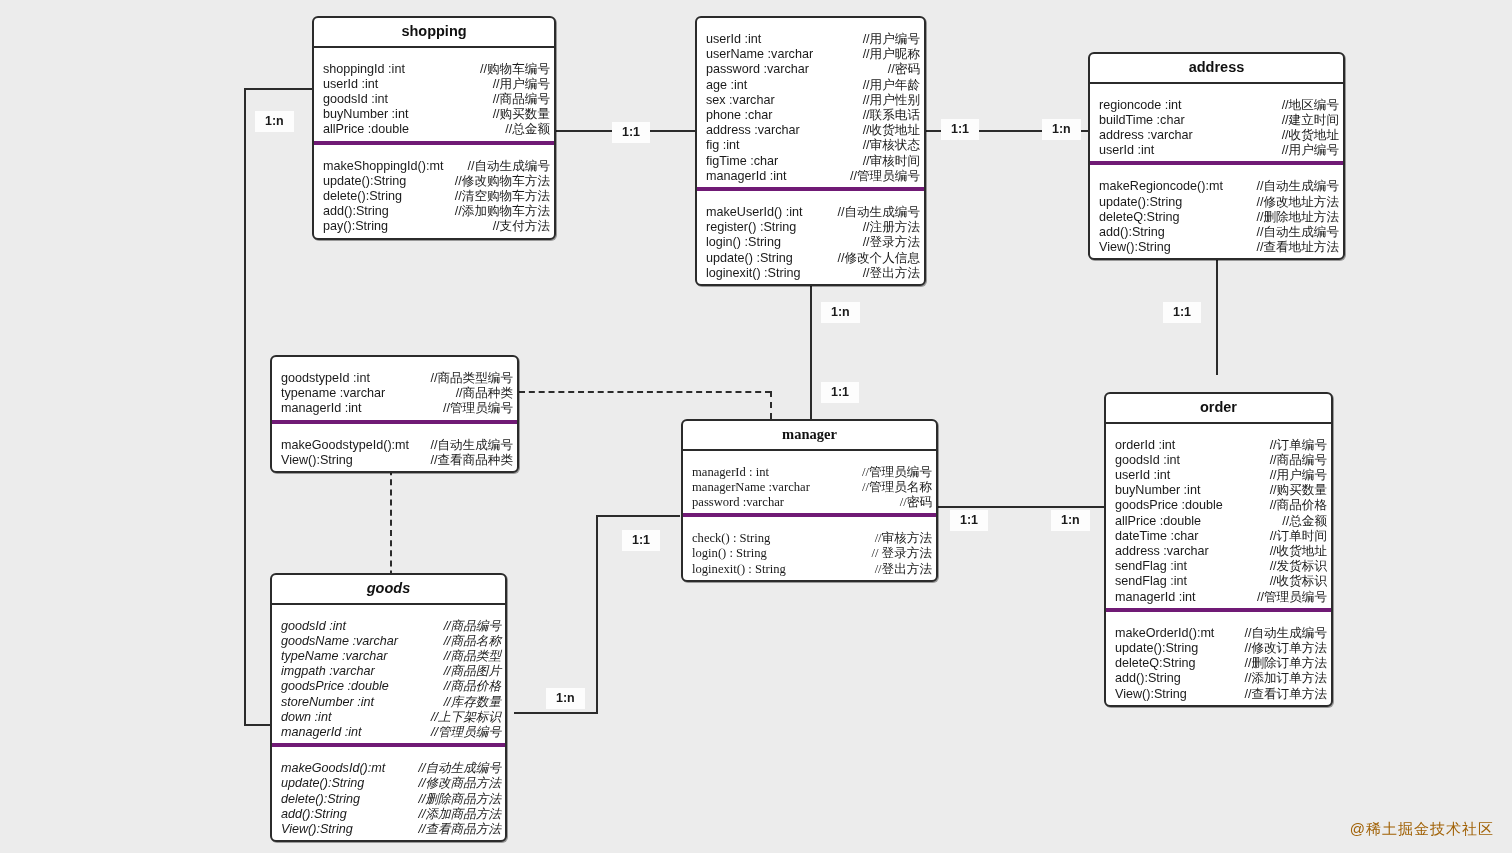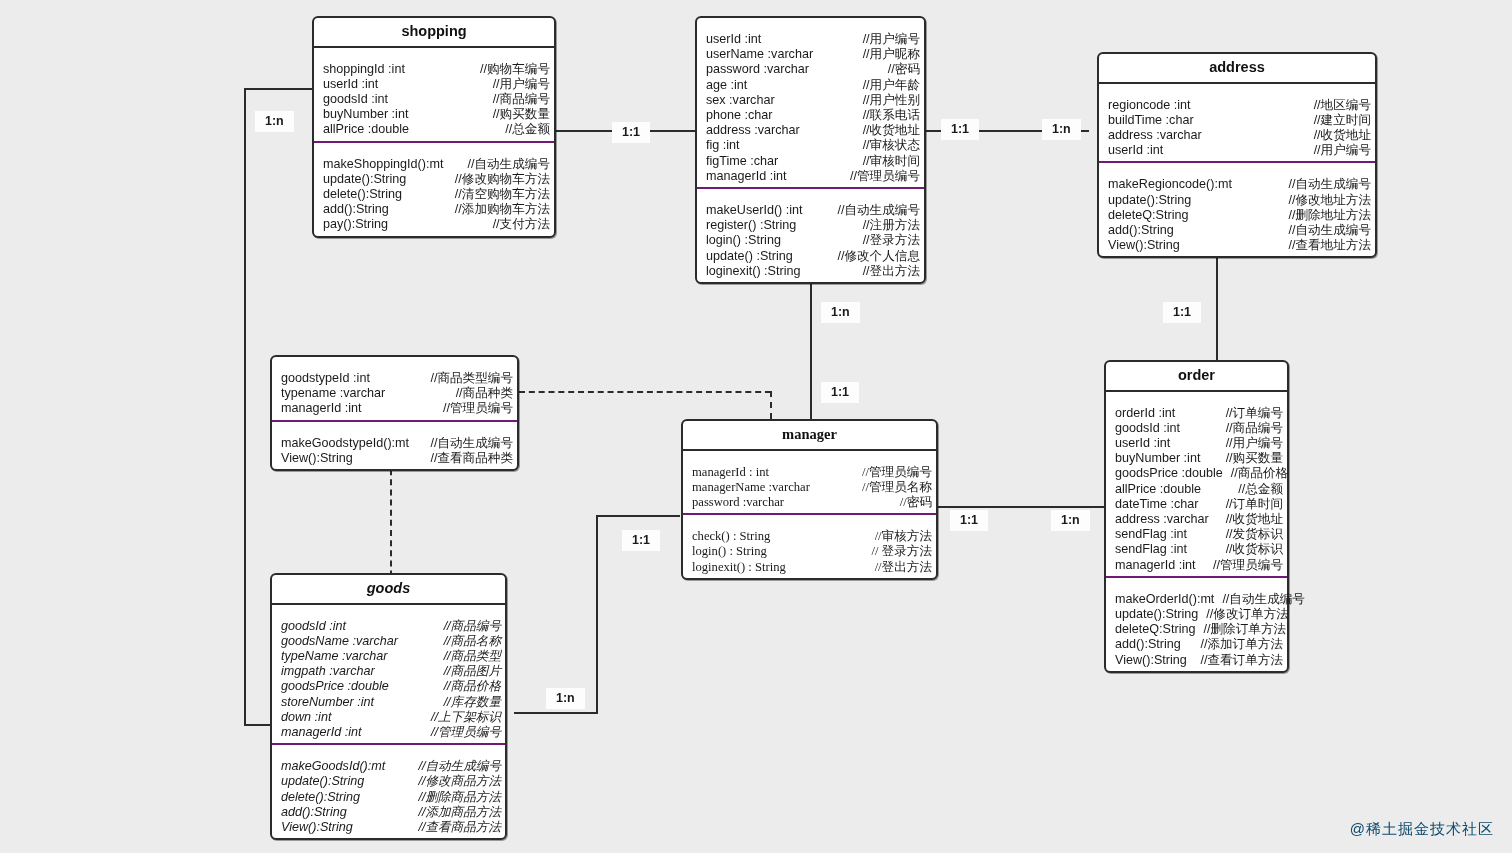--- a/index.html
+++ b/index.html
@@ -32,21 +32,21 @@
     font-size: 14.5px;
     color: #111;
     padding: 6px 4px 7px 4px;
     border-bottom: 2px solid #2b2b2b;
     line-height: 1;
   }
   .uml-section {
     padding: 14px 0 3px 0;
   }
   .uml-section + .uml-section {
-    border-top: 2px solid #701a75;
+    border-top: 4px solid #701a75;
   }
   .uml-row {
     display: flex;
     font-size: 12.6px;
     color: #1a1a1a;
     line-height: 15.2px;
     white-space: nowrap;
     padding: 0 4px 0 9px;
   }
   .uml-row .nm { flex: 0 0 auto; }
@@ -85,21 +85,21 @@
     z-index: 6;
     white-space: nowrap;
   }
 
   
   .watermark {
     position: absolute;
     right: 18px;
     bottom: 14px;
     font-size: 15px;
-    color: #0c4a6e;
+    color: #a16207;
     letter-spacing: 1px;
     z-index: 8;
     white-space: nowrap;
   }
 </style>
 </head>
 <body>
 
 <div id="canvas">
 
@@ -246,21 +246,21 @@
           <span class="nm">update() :String</span>
           <span class="cm">//修改个人信息</span>
         </div>
       <div class="uml-row">
           <span class="nm">loginexit() :String</span>
           <span class="cm">//登出方法</span>
         </div>
     </div>
   </div>
 
-  <div class="uml-class" style="left:1088px; top:52px; width:280px;margin-left:9px;">
+  <div class="uml-class" style="left:1088px; top:52px; width:257px;">
     <div class="uml-title">address</div>
     <div class="uml-section">
       <div class="uml-row">
           <span class="nm">regioncode :int</span>
           <span class="cm">//地区编号</span>
         </div>
       <div class="uml-row">
           <span class="nm">buildTime :char</span>
           <span class="cm">//建立时间</span>
         </div>
@@ -349,21 +349,21 @@
           <span class="nm">login() : String</span>
           <span class="cm">// 登录方法</span>
         </div>
       <div class="uml-row">
           <span class="nm">loginexit() : String</span>
           <span class="cm">//登出方法</span>
         </div>
     </div>
   </div>
 
-  <div class="uml-class" style="left:1104px; top:360px; width:185px;">
+  <div class="uml-class" style="left:1104px; top:392px; width:229px;">
     <div class="uml-title">order</div>
     <div class="uml-section">
       <div class="uml-row">
           <span class="nm">orderId :int</span>
           <span class="cm">//订单编号</span>
         </div>
       <div class="uml-row">
           <span class="nm">goodsId :int</span>
           <span class="cm">//商品编号</span>
         </div>

